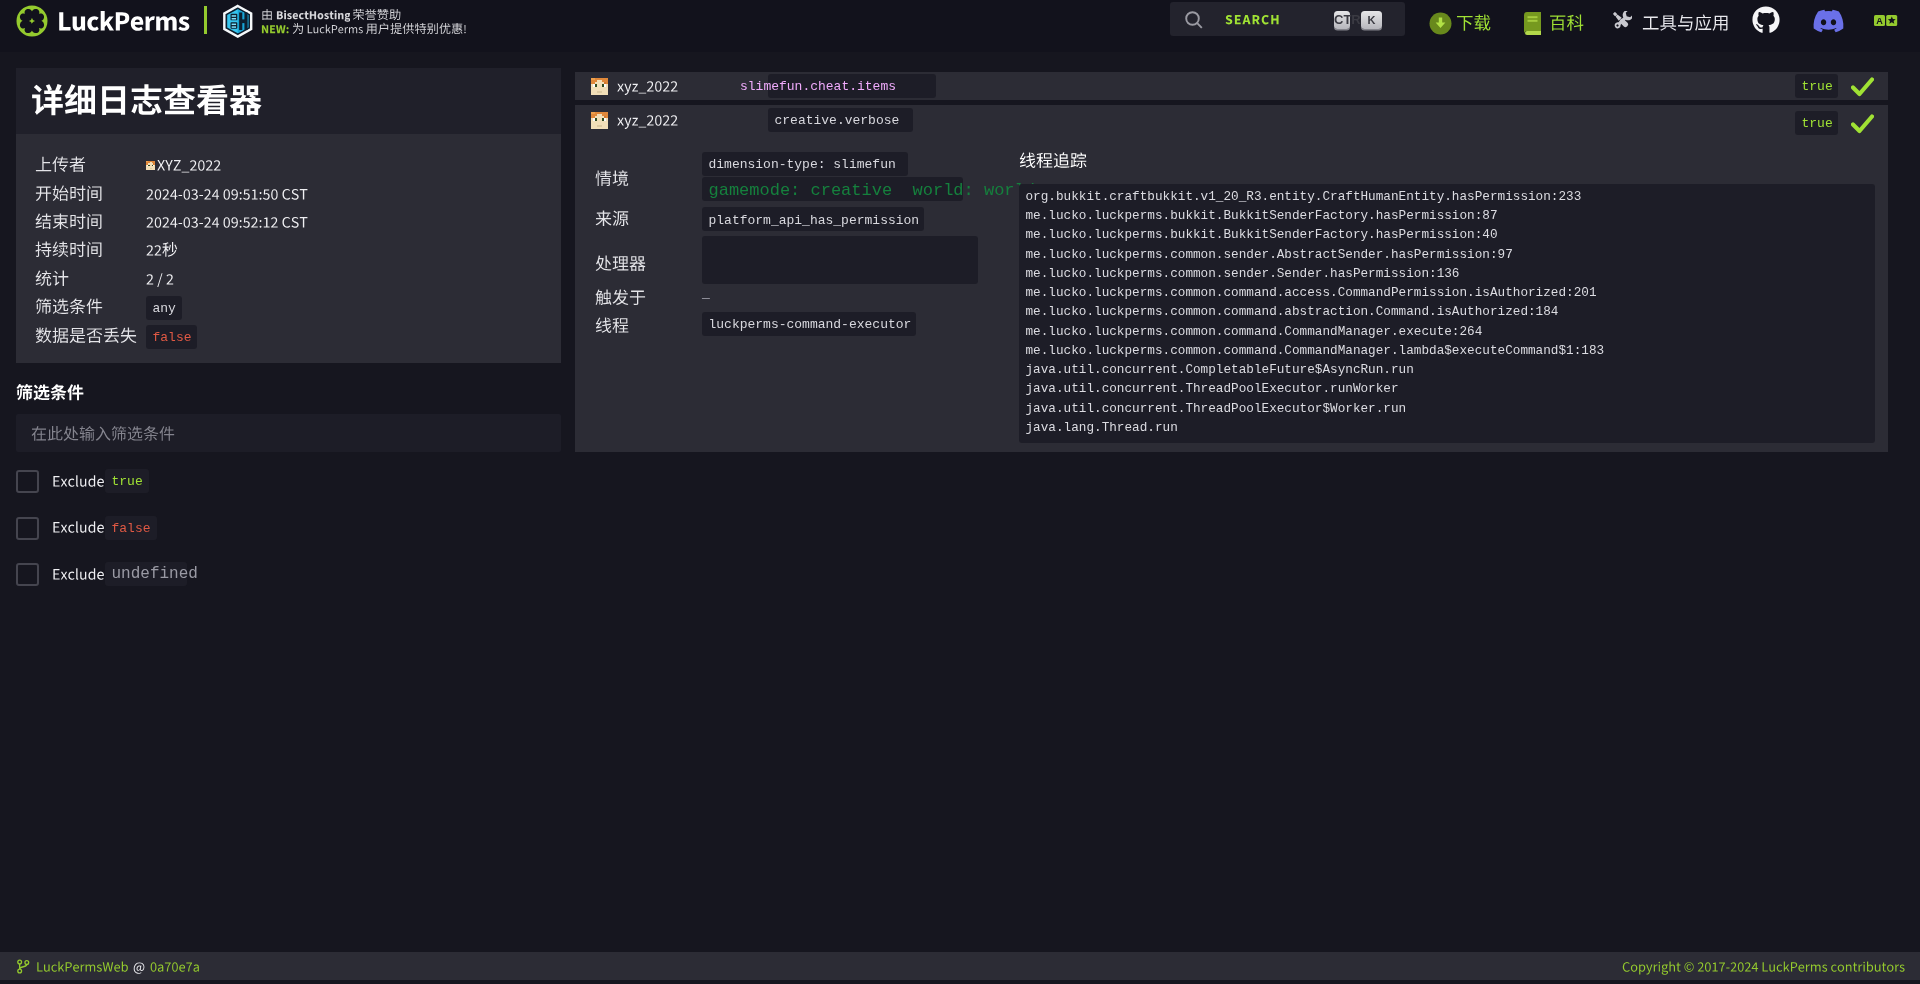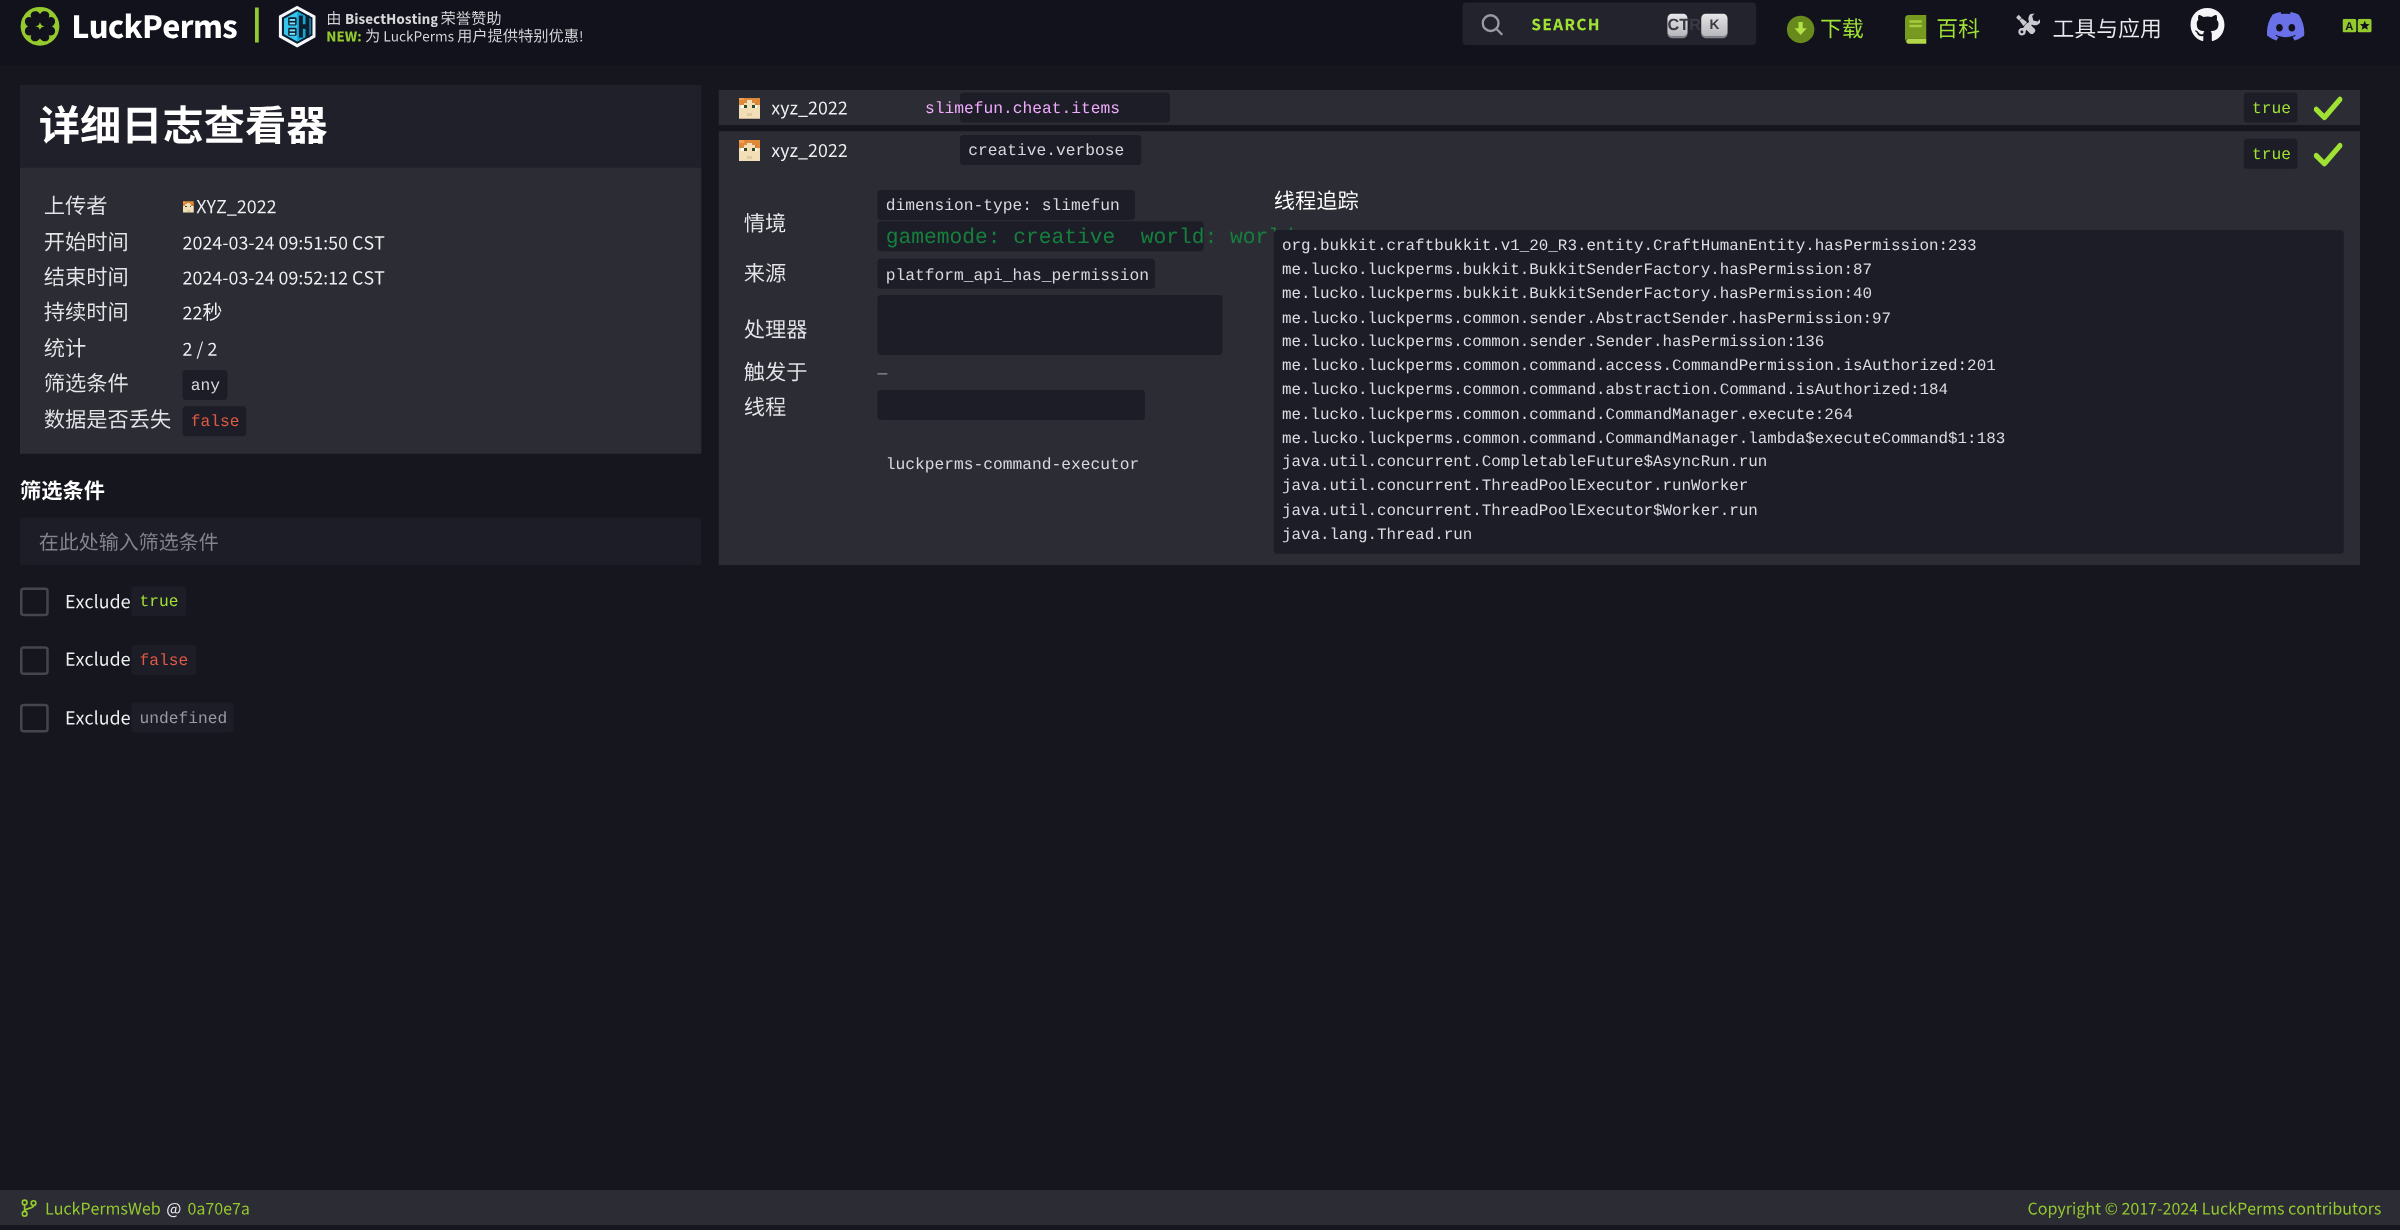--- a/index.html
+++ b/index.html
@@ -241,21 +241,21 @@
 <div style="position:absolute;left:52.0px;top:514.4px;line-height:0;"><svg width="52.5" height="23.7" viewBox="0 0 52.5 23.7">
         <path fill="#f0f0f3" d="M1.4 18.6V8.1H7.5V9.2H2.8V12.5H6.8V13.6H2.8V17.4H7.6V18.6ZM8.7 18.6 11.2 14.5 8.8 10.8H10.3L11.3 12.5Q11.5 12.8 11.7 13.1Q11.9 13.5 12.1 13.8H12.1Q12.3 13.5 12.5 13.1Q12.7 12.8 12.8 12.5L13.8 10.8H15.2L12.8 14.6L15.3 18.6H13.9L12.8 16.8Q12.6 16.4 12.4 16.0Q12.1 15.7 11.9 15.4H11.9Q11.7 15.7 11.5 16.0Q11.3 16.4 11.1 16.8L10.0 18.6ZM20.0 18.8Q18.9 18.8 18.1 18.3Q17.3 17.8 16.8 16.9Q16.3 16.0 16.3 14.7Q16.3 13.4 16.8 12.5Q17.3 11.6 18.2 11.1Q19.1 10.6 20.0 10.6Q20.8 10.6 21.4 10.8Q21.9 11.1 22.3 11.5L21.7 12.3Q21.4 12.0 21.0 11.9Q20.6 11.7 20.1 11.7Q19.4 11.7 18.9 12.1Q18.3 12.4 18.0 13.1Q17.7 13.8 17.7 14.7Q17.7 15.6 18.0 16.2Q18.3 16.9 18.8 17.3Q19.4 17.7 20.1 17.7Q20.6 17.7 21.1 17.5Q21.6 17.2 21.9 16.9L22.5 17.7Q22.0 18.2 21.3 18.5Q20.7 18.8 20.0 18.8ZM25.6 18.7Q25.1 18.7 24.8 18.5Q24.5 18.3 24.3 17.9Q24.2 17.5 24.2 17.0V7.2H25.5V17.1Q25.5 17.4 25.6 17.5Q25.7 17.6 25.9 17.6Q25.9 17.6 26.0 17.6Q26.0 17.6 26.1 17.6L26.3 18.6Q26.2 18.6 26.0 18.7Q25.8 18.7 25.6 18.7ZM30.5 18.8Q29.3 18.8 28.7 18.0Q28.2 17.2 28.2 15.7V10.8H29.5V15.5Q29.5 16.6 29.8 17.1Q30.2 17.6 30.9 17.6Q31.5 17.6 32.0 17.3Q32.5 17.0 33.0 16.3V10.8H34.3V18.6H33.2L33.1 17.3H33.1Q32.6 18.0 31.9 18.4Q31.3 18.8 30.5 18.8ZM39.6 18.8Q38.1 18.8 37.3 17.7Q36.4 16.6 36.4 14.7Q36.4 13.4 36.9 12.5Q37.3 11.6 38.1 11.1Q38.9 10.6 39.8 10.6Q40.5 10.6 41.0 10.8Q41.4 11.1 42.0 11.5L41.9 10.2V7.2H43.2V18.6H42.1L42.0 17.6H42.0Q41.5 18.1 40.9 18.4Q40.3 18.8 39.6 18.8ZM39.9 17.6Q40.4 17.6 40.9 17.4Q41.4 17.1 41.9 16.6V12.5Q41.4 12.1 40.9 11.9Q40.5 11.7 40.0 11.7Q39.4 11.7 38.9 12.1Q38.4 12.4 38.1 13.1Q37.8 13.8 37.8 14.7Q37.8 16.1 38.3 16.9Q38.9 17.6 39.9 17.6ZM49.0 18.8Q48.0 18.8 47.1 18.3Q46.2 17.8 45.7 16.9Q45.2 16.0 45.2 14.7Q45.2 13.4 45.8 12.5Q46.3 11.6 47.1 11.1Q47.9 10.6 48.8 10.6Q49.8 10.6 50.5 11.0Q51.2 11.5 51.5 12.3Q51.9 13.1 51.9 14.2Q51.9 14.4 51.8 14.6Q51.8 14.8 51.8 15.0H46.2V14.0H50.7Q50.7 12.9 50.2 12.3Q49.7 11.7 48.8 11.7Q48.3 11.7 47.7 12.0Q47.2 12.3 46.9 12.9Q46.6 13.6 46.6 14.7Q46.6 15.6 46.9 16.3Q47.3 17.0 47.9 17.3Q48.4 17.7 49.2 17.7Q49.7 17.7 50.2 17.5Q50.7 17.4 51.1 17.1L51.6 18.0Q51.1 18.3 50.4 18.5Q49.8 18.8 49.0 18.8Z"></path>
       </svg></div>
 <div class="abs" style="left:105.0px;top:515.5px;width:52.0px;height:24.0px;background:#1d1d27;border-radius:3px;"></div>
 <div class="abs" style="left:111.5px;top:521.68px;font-family:'Liberation Mono',monospace;font-size:13.0px;line-height:13.0px;color:#e05944;white-space:pre;">false</div>
 <div class="abs" style="left:16px;top:563.0px;width:23px;height:23px;border:2px solid #45454f;border-radius:3px;"></div>
 <div style="position:absolute;left:52.0px;top:560.9px;line-height:0;"><svg width="52.5" height="23.7" viewBox="0 0 52.5 23.7">
         <path fill="#f0f0f3" d="M1.4 18.6V8.1H7.5V9.2H2.8V12.5H6.8V13.6H2.8V17.4H7.6V18.6ZM8.7 18.6 11.2 14.5 8.8 10.8H10.3L11.3 12.5Q11.5 12.8 11.7 13.1Q11.9 13.5 12.1 13.8H12.1Q12.3 13.5 12.5 13.1Q12.7 12.8 12.8 12.5L13.8 10.8H15.2L12.8 14.6L15.3 18.6H13.9L12.8 16.8Q12.6 16.4 12.4 16.0Q12.1 15.7 11.9 15.4H11.9Q11.7 15.7 11.5 16.0Q11.3 16.4 11.1 16.8L10.0 18.6ZM20.0 18.8Q18.9 18.8 18.1 18.3Q17.3 17.8 16.8 16.9Q16.3 16.0 16.3 14.7Q16.3 13.4 16.8 12.5Q17.3 11.6 18.2 11.1Q19.1 10.6 20.0 10.6Q20.8 10.6 21.4 10.8Q21.9 11.1 22.3 11.5L21.7 12.3Q21.4 12.0 21.0 11.9Q20.6 11.7 20.1 11.7Q19.4 11.7 18.9 12.1Q18.3 12.4 18.0 13.1Q17.7 13.8 17.7 14.7Q17.7 15.6 18.0 16.2Q18.3 16.9 18.8 17.3Q19.4 17.7 20.1 17.7Q20.6 17.7 21.1 17.5Q21.6 17.2 21.9 16.9L22.5 17.7Q22.0 18.2 21.3 18.5Q20.7 18.8 20.0 18.8ZM25.6 18.7Q25.1 18.7 24.8 18.5Q24.5 18.3 24.3 17.9Q24.2 17.5 24.2 17.0V7.2H25.5V17.1Q25.5 17.4 25.6 17.5Q25.7 17.6 25.9 17.6Q25.9 17.6 26.0 17.6Q26.0 17.6 26.1 17.6L26.3 18.6Q26.2 18.6 26.0 18.7Q25.8 18.7 25.6 18.7ZM30.5 18.8Q29.3 18.8 28.7 18.0Q28.2 17.2 28.2 15.7V10.8H29.5V15.5Q29.5 16.6 29.8 17.1Q30.2 17.6 30.9 17.6Q31.5 17.6 32.0 17.3Q32.5 17.0 33.0 16.3V10.8H34.3V18.6H33.2L33.1 17.3H33.1Q32.6 18.0 31.9 18.4Q31.3 18.8 30.5 18.8ZM39.6 18.8Q38.1 18.8 37.3 17.7Q36.4 16.6 36.4 14.7Q36.4 13.4 36.9 12.5Q37.3 11.6 38.1 11.1Q38.9 10.6 39.8 10.6Q40.5 10.6 41.0 10.8Q41.4 11.1 42.0 11.5L41.9 10.2V7.2H43.2V18.6H42.1L42.0 17.6H42.0Q41.5 18.1 40.9 18.4Q40.3 18.8 39.6 18.8ZM39.9 17.6Q40.4 17.6 40.9 17.4Q41.4 17.1 41.9 16.6V12.5Q41.4 12.1 40.9 11.9Q40.5 11.7 40.0 11.7Q39.4 11.7 38.9 12.1Q38.4 12.4 38.1 13.1Q37.8 13.8 37.8 14.7Q37.8 16.1 38.3 16.9Q38.9 17.6 39.9 17.6ZM49.0 18.8Q48.0 18.8 47.1 18.3Q46.2 17.8 45.7 16.9Q45.2 16.0 45.2 14.7Q45.2 13.4 45.8 12.5Q46.3 11.6 47.1 11.1Q47.9 10.6 48.8 10.6Q49.8 10.6 50.5 11.0Q51.2 11.5 51.5 12.3Q51.9 13.1 51.9 14.2Q51.9 14.4 51.8 14.6Q51.8 14.8 51.8 15.0H46.2V14.0H50.7Q50.7 12.9 50.2 12.3Q49.7 11.7 48.8 11.7Q48.3 11.7 47.7 12.0Q47.2 12.3 46.9 12.9Q46.6 13.6 46.6 14.7Q46.6 15.6 46.9 16.3Q47.3 17.0 47.9 17.3Q48.4 17.7 49.2 17.7Q49.7 17.7 50.2 17.5Q50.7 17.4 51.1 17.1L51.6 18.0Q51.1 18.3 50.4 18.5Q49.8 18.8 49.0 18.8Z"></path>
       </svg></div>
 <div class="abs" style="left:105.0px;top:562.0px;width:82.0px;height:24.0px;background:#1d1d27;border-radius:3px;"></div>
-<div class="abs" style="left:111.5px;top:568.18px;font-family:'Liberation Mono',monospace;font-size:13.0px;line-height:13.0px;color:#9a9aa4;white-space:pre;">undefined</div>
+<div class="abs" style="left:111.5px;top:568.18px;font-family:'Liberation Mono',monospace;font-size:16px;line-height:13.0px;color:#9a9aa4;white-space:pre;">undefined</div>
 <div class="abs" style="left:575px;top:71.5px;width:1313px;height:28.5px;background:#2c2c35;"></div>
 <svg class="abs" style="left:591px;top:77.5px;" width="17" height="17" viewBox="0 0 17 17" shape-rendering="crispEdges">
       <rect x="0.00" y="0.00" width="2.12" height="2.12" fill="#eea04d"></rect>
       <rect x="2.12" y="0.00" width="2.12" height="2.12" fill="#eea04d"></rect>
       <rect x="4.25" y="0.00" width="2.12" height="2.12" fill="#e0883a"></rect>
       <rect x="6.38" y="0.00" width="2.12" height="2.12" fill="#e0883a"></rect>
       <rect x="8.50" y="0.00" width="2.12" height="2.12" fill="#e0883a"></rect>
       <rect x="10.62" y="0.00" width="2.12" height="2.12" fill="#e0883a"></rect>
       <rect x="12.75" y="0.00" width="2.12" height="2.12" fill="#e0883a"></rect>
       <rect x="14.88" y="0.00" width="2.12" height="2.12" fill="#e0883a"></rect>
@@ -420,21 +420,21 @@
       </svg></div>
 <div class="abs" style="left:702.0px;top:151.5px;width:206.0px;height:24.0px;background:#1d1d27;border-radius:3px;"></div>
 <div class="abs" style="left:708.5px;top:158.18px;font-family:'Liberation Mono',monospace;font-size:13.0px;line-height:13.0px;color:#d8d8de;white-space:pre;">dimension-type: slimefun</div>
 <div class="abs" style="left:702.0px;top:177.0px;width:261.0px;height:24.0px;background:#1d1d27;border-radius:3px;"></div>
 <div class="abs" style="left:708.5px;top:183.68px;font-family:'Liberation Mono',monospace;font-size:17px;line-height:13.0px;color:#15803d;white-space:pre;">gamemode: creative  world: world</div>
 <div class="abs" style="left:702.0px;top:207.0px;width:222.0px;height:24.0px;background:#1d1d27;border-radius:3px;"></div>
 <div class="abs" style="left:708.5px;top:213.68px;font-family:'Liberation Mono',monospace;font-size:13.0px;line-height:13.0px;color:#d8d8de;white-space:pre;">platform_api_has_permission</div>
 <div class="abs" style="left:702.0px;top:235.5px;width:276.0px;height:48.0px;background:#1d1d27;border-radius:3px;"></div>
 <div class="abs" style="left:702.0px;top:292.18px;font-family:'Liberation Mono',monospace;font-size:13.0px;line-height:13.0px;color:#9a9aa4;white-space:pre;">—</div>
 <div class="abs" style="left:702.0px;top:311.5px;width:214.0px;height:24.0px;background:#1d1d27;border-radius:3px;"></div>
-<div class="abs" style="left:708.5px;top:318.18px;font-family:'Liberation Mono',monospace;font-size:13.0px;line-height:13.0px;color:#d8d8de;white-space:pre;margin-top:47px;">luckperms-command-executor</div>
+<div class="abs" style="left:708.5px;top:318.18px;font-family:'Liberation Mono',monospace;font-size:13.0px;line-height:13.0px;color:#d8d8de;white-space:pre;">luckperms-command-executor</div>
 <div style="position:absolute;left:1019.0px;top:147.3px;line-height:0;"><svg width="68.0" height="25.2" viewBox="0 0 68.0 25.2">
         <path fill="#ffffff" d="M0.9 18.8 1.2 20.0C2.8 19.5 4.8 18.9 6.8 18.4L6.6 17.3C4.5 17.9 2.3 18.5 0.9 18.8ZM12.0 6.5C12.8 6.9 13.9 7.5 14.4 8.0L15.2 7.2C14.6 6.7 13.5 6.1 12.7 5.7ZM1.2 12.5C1.5 12.4 1.9 12.3 3.9 12.0C3.2 13.1 2.5 14.0 2.2 14.3C1.7 15.0 1.3 15.4 0.9 15.5C1.1 15.8 1.3 16.4 1.3 16.6C1.7 16.4 2.3 16.3 6.5 15.4C6.5 15.1 6.5 14.7 6.5 14.3L3.1 14.9C4.4 13.4 5.7 11.5 6.8 9.7L5.7 9.0C5.4 9.6 5.0 10.3 4.7 10.9L2.5 11.1C3.5 9.7 4.5 7.8 5.3 6.1L4.1 5.5C3.4 7.5 2.1 9.7 1.8 10.3C1.4 10.8 1.1 11.2 0.8 11.3C1.0 11.7 1.2 12.3 1.2 12.5ZM15.1 13.8C14.4 14.9 13.5 15.8 12.4 16.7C12.1 15.8 11.9 14.7 11.7 13.5L16.0 12.7L15.8 11.5L11.5 12.3C11.5 11.6 11.4 10.9 11.3 10.1L15.6 9.5L15.4 8.3L11.3 8.9C11.2 7.8 11.2 6.6 11.2 5.4H9.9C9.9 6.7 10.0 7.9 10.0 9.1L7.4 9.5L7.6 10.7L10.1 10.3C10.2 11.1 10.3 11.8 10.3 12.6L7.0 13.2L7.2 14.3L10.5 13.7C10.7 15.1 11.0 16.4 11.3 17.5C9.9 18.4 8.2 19.2 6.5 19.7C6.8 20.0 7.1 20.5 7.3 20.8C8.9 20.2 10.4 19.5 11.7 18.6C12.4 20.1 13.4 21.0 14.6 21.0C15.7 21.0 16.1 20.5 16.4 18.6C16.1 18.4 15.7 18.2 15.4 17.9C15.3 19.4 15.2 19.8 14.7 19.8C14.0 19.8 13.3 19.1 12.8 17.8C14.1 16.8 15.3 15.6 16.2 14.3ZM26.0 7.3H31.2V10.4H26.0ZM24.9 6.2V11.5H32.4V6.2ZM24.6 16.2V17.3H27.9V19.5H23.5V20.6H33.4V19.5H29.2V17.3H32.6V16.2H29.2V14.1H33.0V13.0H24.2V14.1H27.9V16.2ZM23.1 5.7C21.9 6.3 19.6 6.7 17.7 7.1C17.9 7.3 18.1 7.8 18.1 8.0C18.9 7.9 19.8 7.8 20.6 7.6V10.2H17.8V11.4H20.4C19.8 13.4 18.6 15.6 17.5 16.8C17.7 17.1 18.0 17.6 18.1 18.0C19.0 16.9 19.9 15.2 20.6 13.5V21.0H21.9V13.7C22.4 14.4 23.1 15.4 23.4 15.8L24.2 14.8C23.8 14.4 22.4 12.9 21.9 12.5V11.4H24.0V10.2H21.9V7.3C22.7 7.1 23.4 6.9 24.0 6.7ZM35.3 6.7C36.2 7.5 37.3 8.6 37.8 9.3L38.8 8.6C38.2 7.9 37.1 6.8 36.2 6.0ZM40.7 7.2V18.2L41.9 18.2H49.2V13.3H41.9V11.7H48.6V7.2H44.8C45.0 6.7 45.2 6.1 45.4 5.6L44.0 5.3C43.9 5.9 43.7 6.6 43.5 7.2ZM41.9 8.3H47.3V10.6H41.9ZM41.9 14.4H48.0V17.2H41.9ZM38.5 11.4H34.8V12.6H37.2V18.2C36.5 18.4 35.6 19.1 34.8 19.8L35.6 21.0C36.4 20.0 37.3 19.2 37.9 19.2C38.2 19.2 38.7 19.6 39.3 20.0C40.4 20.6 41.9 20.8 43.8 20.8C45.6 20.8 48.6 20.7 50.1 20.6C50.2 20.2 50.4 19.6 50.5 19.3C48.7 19.5 45.9 19.6 43.9 19.6C42.0 19.6 40.6 19.5 39.6 18.9C39.1 18.6 38.7 18.4 38.5 18.2ZM59.6 10.6V11.7H65.6V10.6ZM59.6 15.9C59.1 17.2 58.2 18.4 57.3 19.3C57.6 19.5 58.0 19.9 58.2 20.1C59.1 19.1 60.1 17.6 60.8 16.3ZM64.3 16.4C65.1 17.5 66.0 19.0 66.4 19.9L67.5 19.4C67.1 18.5 66.1 17.0 65.3 15.9ZM53.5 7.3H56.2V10.3H53.5ZM58.1 13.7V14.8H62.0V19.7C62.0 19.9 61.9 19.9 61.7 19.9C61.5 19.9 60.8 19.9 60.1 19.9C60.2 20.2 60.4 20.7 60.5 21.0C61.5 21.0 62.2 21.0 62.7 20.8C63.1 20.7 63.2 20.3 63.2 19.7V14.8H67.3V13.7ZM61.3 5.7C61.5 6.3 61.8 7.0 62.0 7.6H58.2V10.4H59.3V8.7H65.8V10.4H67.0V7.6H63.4C63.2 7.0 62.8 6.1 62.4 5.4ZM51.6 19.0 51.9 20.2C53.5 19.7 55.7 19.1 57.8 18.4L57.6 17.4L55.7 17.9V14.9H57.6V13.7H55.7V11.4H57.4V6.2H52.4V11.4H54.7V18.2L53.5 18.5V13.0H52.4V18.8Z"></path>
       </svg></div>
 <div class="abs" style="left:1019.0px;top:184.0px;width:856.0px;height:259.0px;background:#1d1d27;border-radius:3px;"></div>
 <div class="abs" style="left:1025.5px;top:186.95px;font-family:'Liberation Mono',monospace;font-size:12.7px;line-height:19.25px;color:#dcdce2;white-space:pre;">org.bukkit.craftbukkit.v1_20_R3.entity.CraftHumanEntity.hasPermission:233<br>me.lucko.luckperms.bukkit.BukkitSenderFactory.hasPermission:87<br>me.lucko.luckperms.bukkit.BukkitSenderFactory.hasPermission:40<br>me.lucko.luckperms.common.sender.AbstractSender.hasPermission:97<br>me.lucko.luckperms.common.sender.Sender.hasPermission:136<br>me.lucko.luckperms.common.command.access.CommandPermission.isAuthorized:201<br>me.lucko.luckperms.common.command.abstraction.Command.isAuthorized:184<br>me.lucko.luckperms.common.command.CommandManager.execute:264<br>me.lucko.luckperms.common.command.CommandManager.lambda$executeCommand$1:183<br>java.util.concurrent.CompletableFuture$AsyncRun.run<br>java.util.concurrent.ThreadPoolExecutor.runWorker<br>java.util.concurrent.ThreadPoolExecutor$Worker.run<br>java.lang.Thread.run</div>
 <div class="abs" style="left:0;top:951.5px;width:1920px;height:28.5px;background:#2c2c35;"></div>
 <svg class="abs" style="left:17px;top:958.5px;" width="12.5" height="15" viewBox="0 0 14 16">
 <circle cx="3" cy="3" r="2.1" fill="none" stroke="#94ca2e" stroke-width="1.5"></circle>
 <circle cx="3" cy="13" r="2.1" fill="none" stroke="#94ca2e" stroke-width="1.5"></circle>
 <circle cx="11" cy="3.5" r="2.1" fill="none" stroke="#94ca2e" stroke-width="1.5"></circle>

